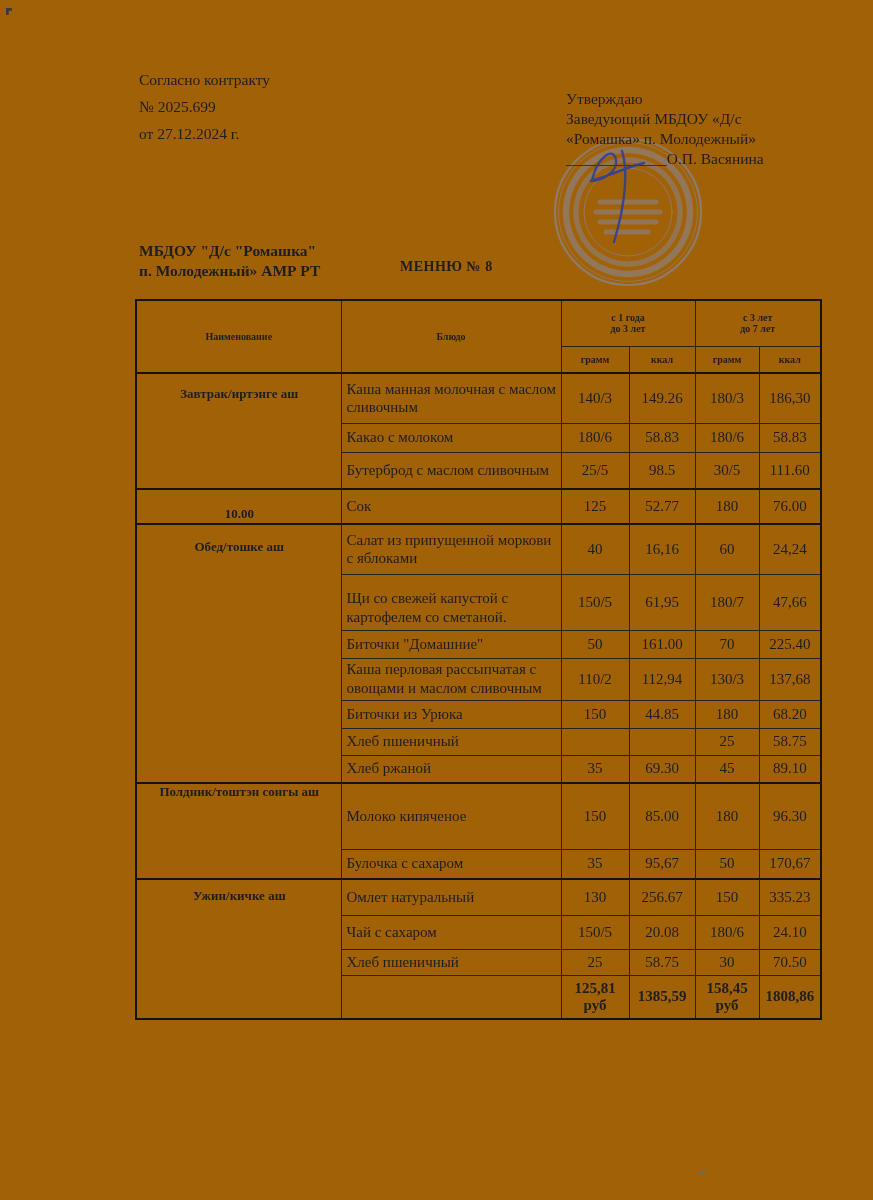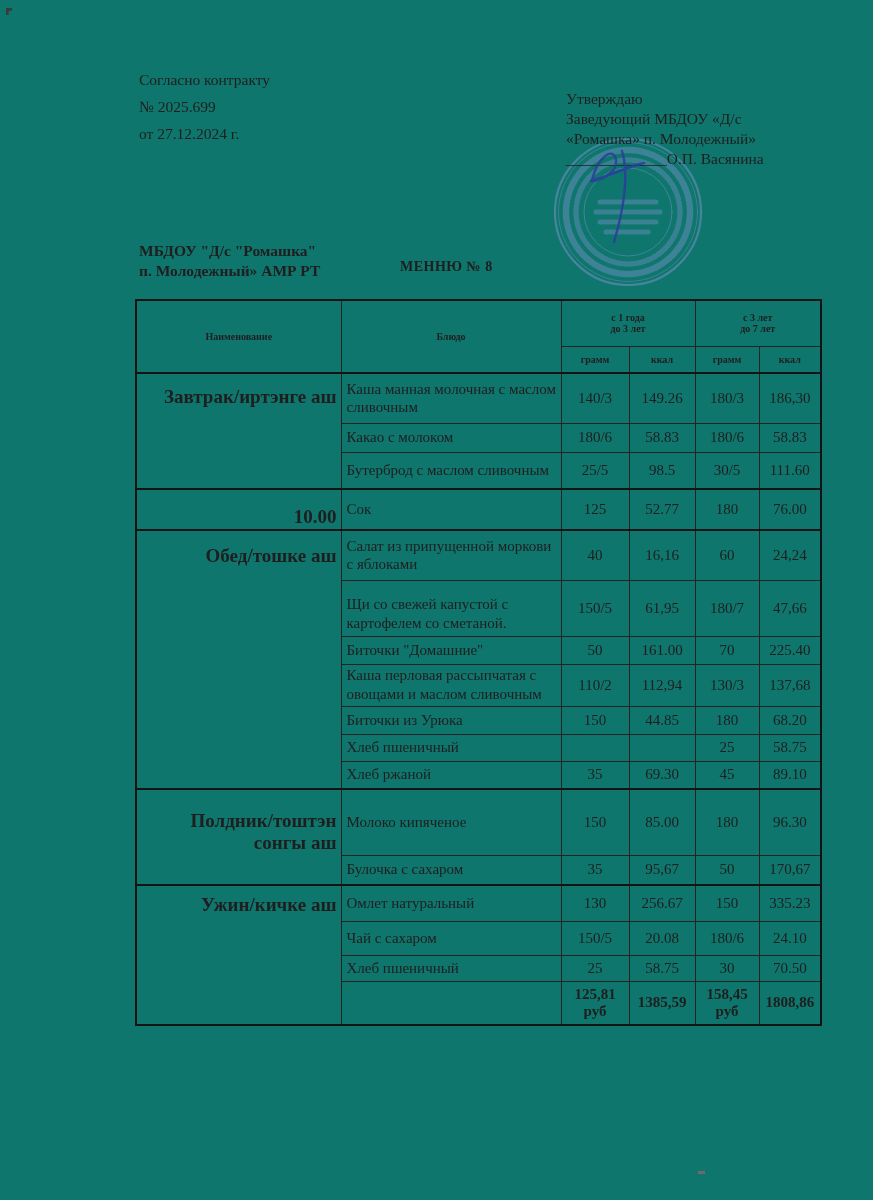--- a/index.html
+++ b/index.html
@@ -1,18 +1,18 @@
 <!DOCTYPE html>
 <html lang="ru"><head>
 <meta charset="utf-8">
 <style>
   html,body{margin:0;padding:0;}
   body{background:#ffffff;}
   .page{
-    position:relative;width:873px;height:1200px;background:#0f766e;
+    position:relative;width:873px;height:1200px;background:#a16207;
     font-family:"Liberation Serif","DejaVu Serif",serif;color:#1e1e1e;overflow:hidden;
   }
   
   .contract{position:absolute;left:139px;top:66px;font-size:15.5px;line-height:27px;}
   .approval{position:absolute;left:566px;top:89px;font-size:15.5px;line-height:20px;z-index:3;}
   .sig-row{white-space:nowrap;}
   .org{position:absolute;left:139px;top:241px;font-size:15.5px;font-weight:bold;line-height:20px;}
   .menu-title{position:absolute;left:400px;top:259px;font-size:14px;font-weight:bold;letter-spacing:.5px;}
   
   .stamp{position:absolute;left:548px;top:132px;z-index:1;}
@@ -23,21 +23,21 @@
   .speck-b{position:absolute;left:698px;top:1171px;width:7px;height:3px;background:#6b6b6b;}
   
   table.menu{
     position:absolute;left:135px;top:299px;width:685px;
     border-collapse:collapse;table-layout:fixed;
     border:2.5px solid #141414;font-size:15px;
   }
   .menu th,.menu td{border:1px solid #232323;padding:1px 4px;vertical-align:middle;}
   .menu th{font-weight:bold;text-align:center;white-space:pre-line;font-size:10px;}
   .thick-top{border-top:2.5px solid #141414 !important;}
-  td.lbl{font-weight:bold;text-align:right;vertical-align:top;padding-left:5px;font-size:19px;}
+  td.lbl{font-weight:bold;text-align:center;vertical-align:top;padding-left:5px;font-size:13px;}
   td.dish{text-align:left;padding-left:5px;line-height:1.25;}
   td.num{text-align:center;}
   tr.totals td{font-weight:bold;text-align:center;white-space:pre-line;line-height:1.15;}
 </style>
 </head>
 <body>
 
 <div class="page">
 
   <div class="speck-a"></div>
@@ -187,21 +187,21 @@
       </tr>
       <tr style="height:28px">
         <td class="dish">Хлеб ржаной</td>
         <td class="num">35</td>
         <td class="num">69.30</td>
         <td class="num">45</td>
         <td class="num">89.10</td>
       </tr>
 
       <tr style="height:66px">
-        <td class="lbl thick-top" rowspan="2" style="padding-top:20px">Полдник/тоштэн сонгы аш</td>
+        <td class="lbl thick-top" rowspan="2" style="padding-top:0">Полдник/тоштэн сонгы аш</td>
         <td class="dish thick-top">Молоко кипяченое</td>
         <td class="num thick-top">150</td>
         <td class="num thick-top">85.00</td>
         <td class="num thick-top">180</td>
         <td class="num thick-top">96.30</td>
       </tr>
       <tr style="height:30px">
         <td class="dish">Булочка с сахаром</td>
         <td class="num">35</td>
         <td class="num">95,67</td>

